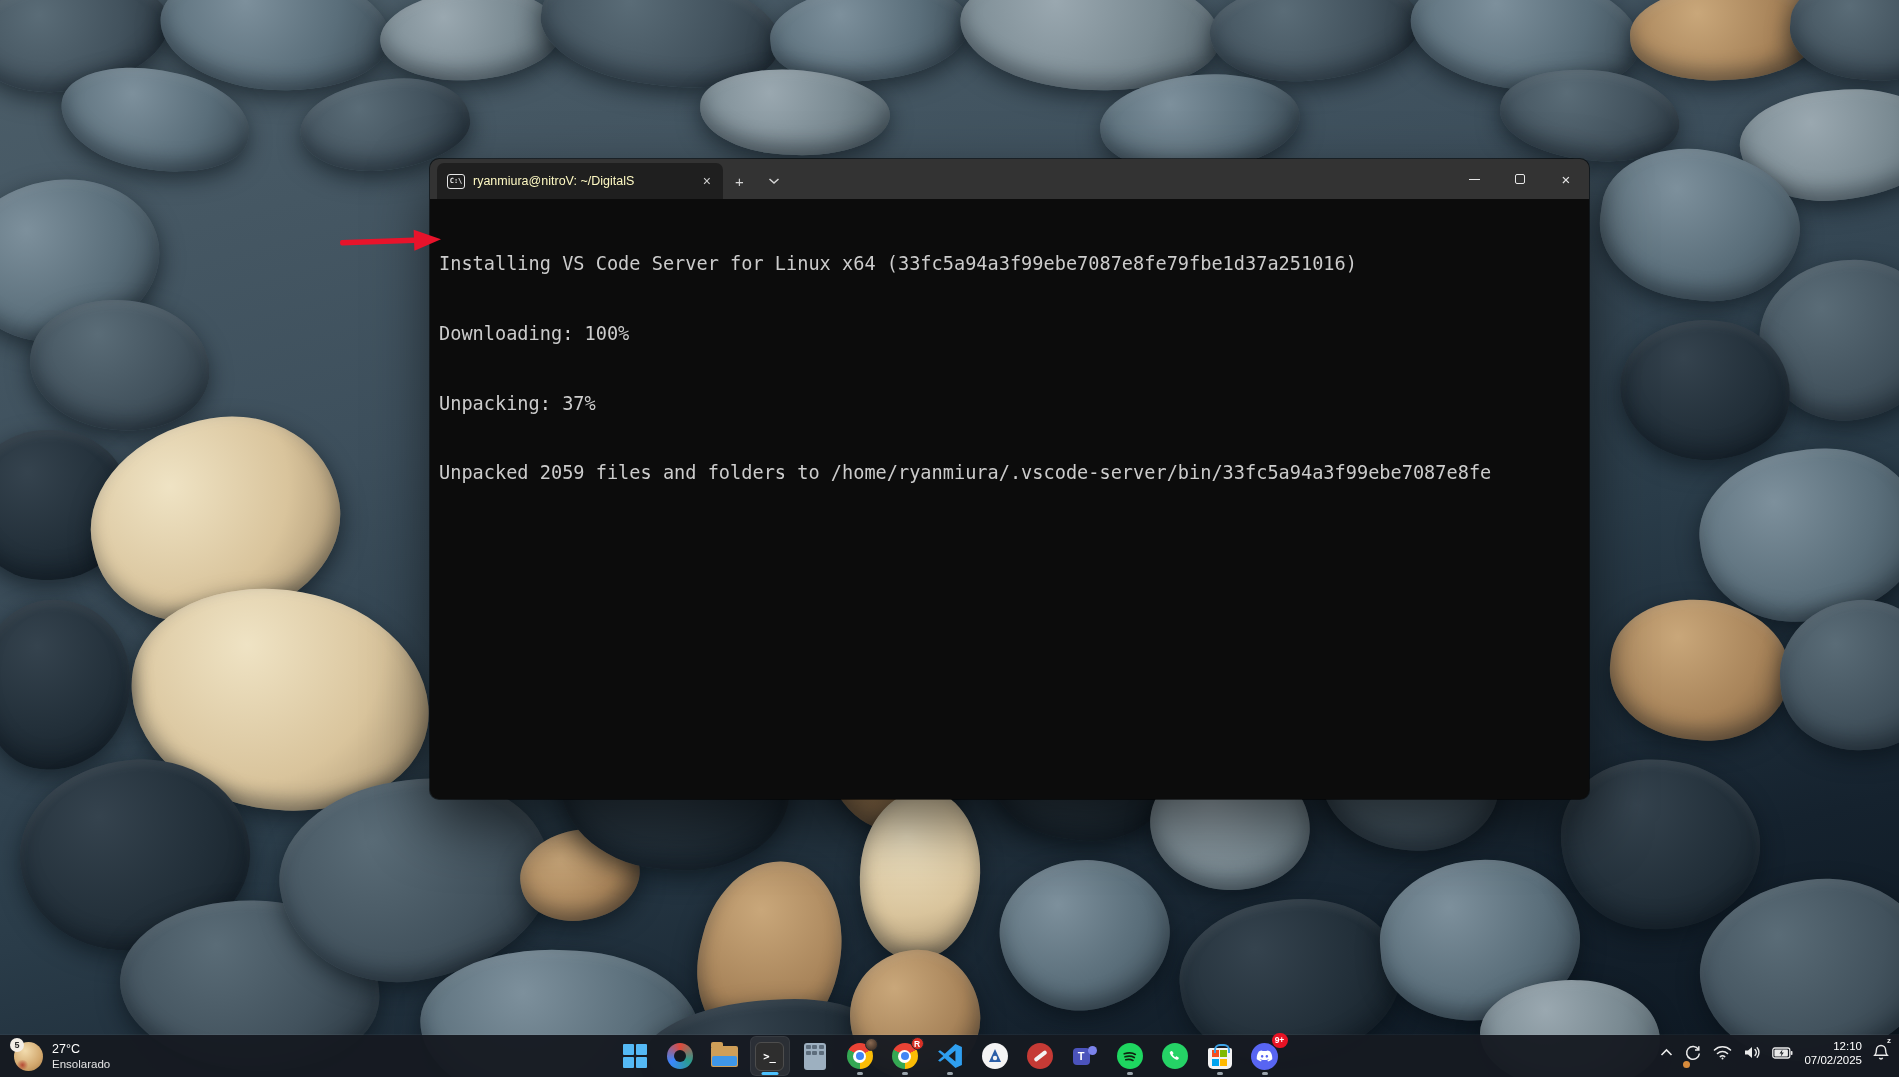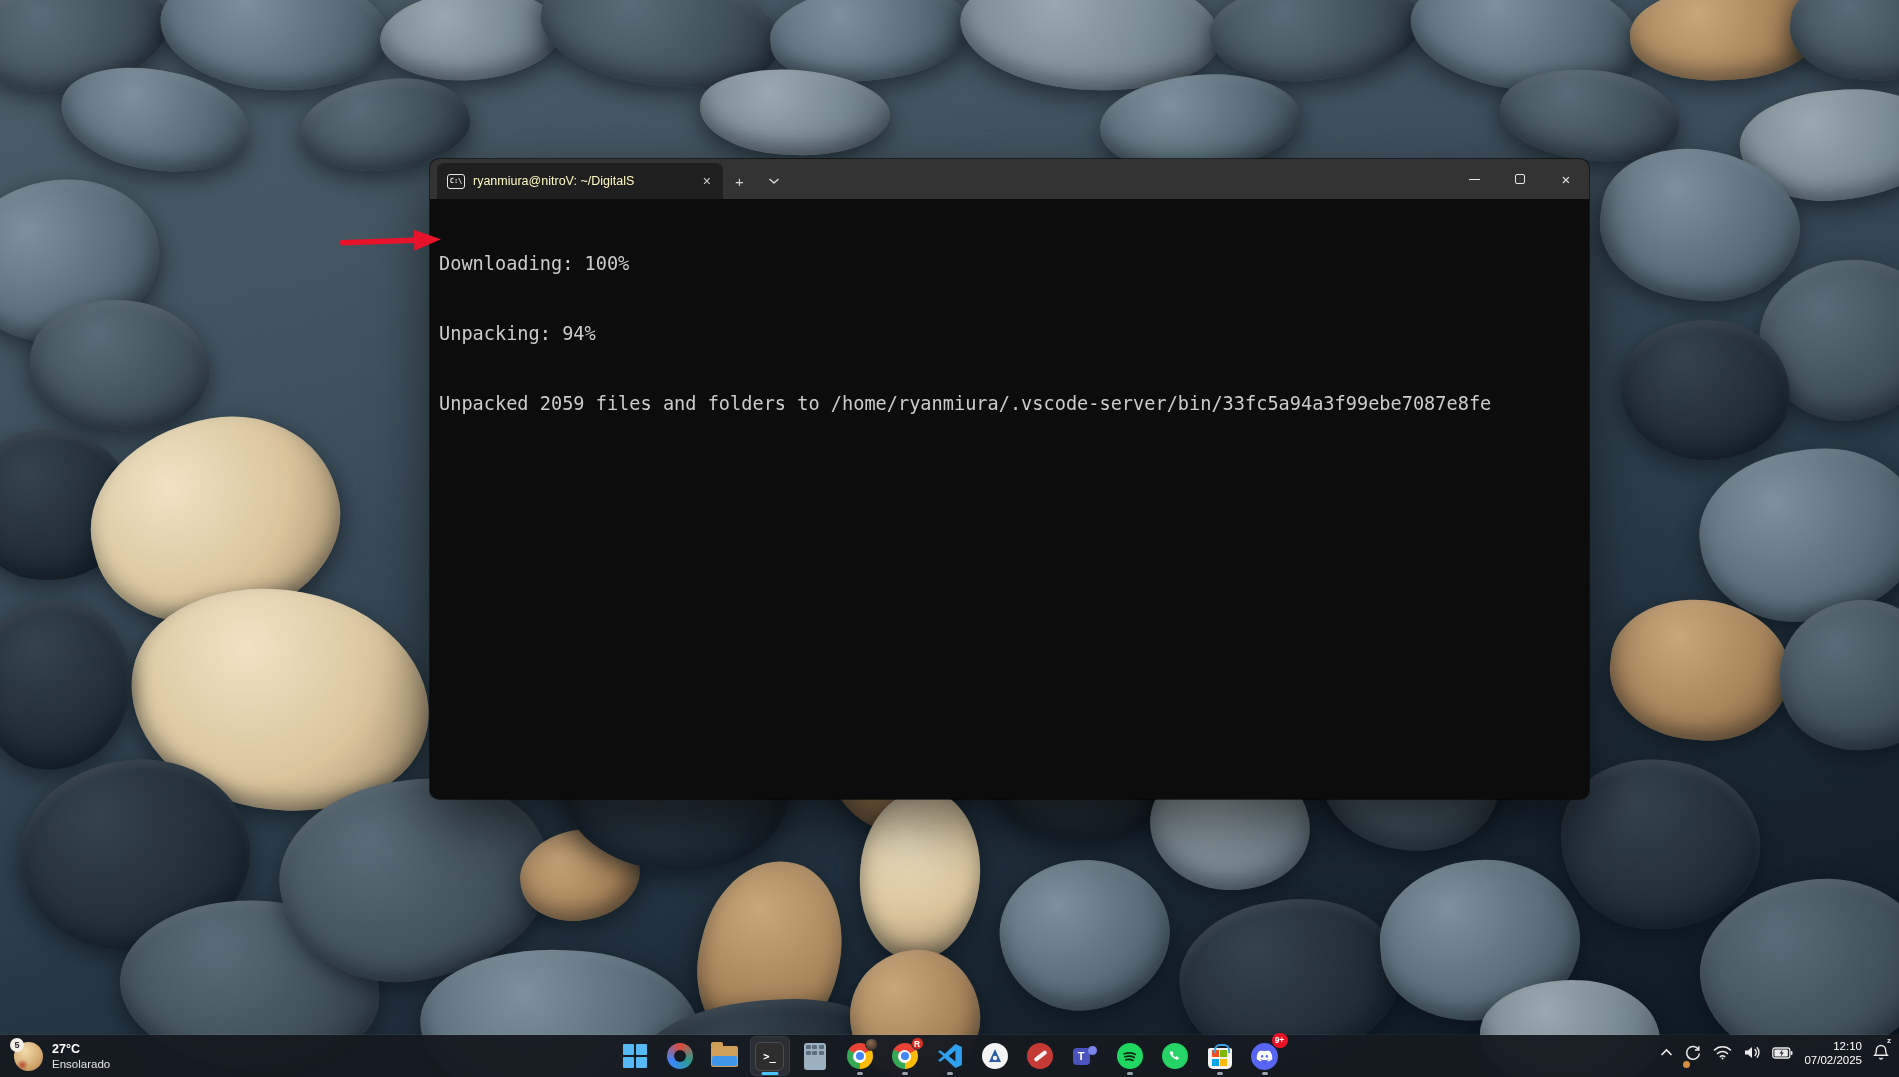--- a/index.html
+++ b/index.html
@@ -58,21 +58,21 @@
     box-shadow:0 -1px 0 rgba(255,255,255,.04);
   }
   
   #weather { position:absolute; left:4px; top:0; height:42px; display:flex; align-items:center; gap:9px; padding:0 10px; border-radius:6px; }
   .wicon { position:relative; width:29px; height:29px; border-radius:50%;
            background:radial-gradient(circle at 38% 30%, #f2dcae, #d3a96f 60%, #a97c44 100%); }
   .wicon::after { content:""; position:absolute; left:2px; bottom:1px; width:13px; height:10px;
            border-radius:50%; background:radial-gradient(circle, rgba(170,40,30,.75), rgba(170,40,30,0) 70%); }
   .wbadge { position:absolute; left:-4px; top:-4px; width:14px; height:14px; border-radius:50%;
            background:#f3eee6; color:#2b2b2b; font-size:9px; font-weight:bold; text-align:center; line-height:14px; }
-  .wtemp { color:#ffffff; font-size:12.5px; font-weight:700; line-height:15px; }
+  .wtemp { color:#ffffff; font-size:12.5px; font-weight:400; line-height:15px; }
   .wcond { color:#e4e4e4; font-size:11.5px; line-height:14px; }
 
   
   #tb-center { position:absolute; left:50%; top:1px; transform:translateX(-50%); display:flex; align-items:center; gap:5px; }
   .tbtn { position:relative; width:40px; height:40px; border:none; background:transparent; border-radius:6px;
           display:flex; align-items:center; justify-content:center; cursor:pointer; }
   .tbtn.active { background:rgba(255,255,255,.09); box-shadow:inset 0 0 0 1px rgba(255,255,255,.06); }
   .run { position:absolute; bottom:1.5px; left:50%; transform:translateX(-50%); width:6px; height:3px; border-radius:2px; background:#9aa4ac; }
   .run.active { width:17px; background:#4cc2ff; }
 
@@ -209,22 +209,23 @@
         </div>
       <div class="wc">
           <span class="maxglyph"></span>
         </div>
       <div class="wc close">
           <span>×</span>
         </div>
     </div>
 
     <div class="term-body">
+      <div class="line">Installing VS Code Server for Linux x64 (33fc5a94a3f99ebe7087e8fe79fbe1d37a251016)</div>
       <div class="line">Downloading: 100%</div>
-      <div class="line">Unpacking: 94%</div>
+      <div class="line">Unpacking: 37%</div>
       <div class="line">Unpacked 2059 files and folders to /home/ryanmiura/.vscode-server/bin/33fc5a94a3f99ebe7087e8fe</div>
       
       
       
     </div>
   </div>
 
   <div id="taskbar">
 
     <div id="weather">

